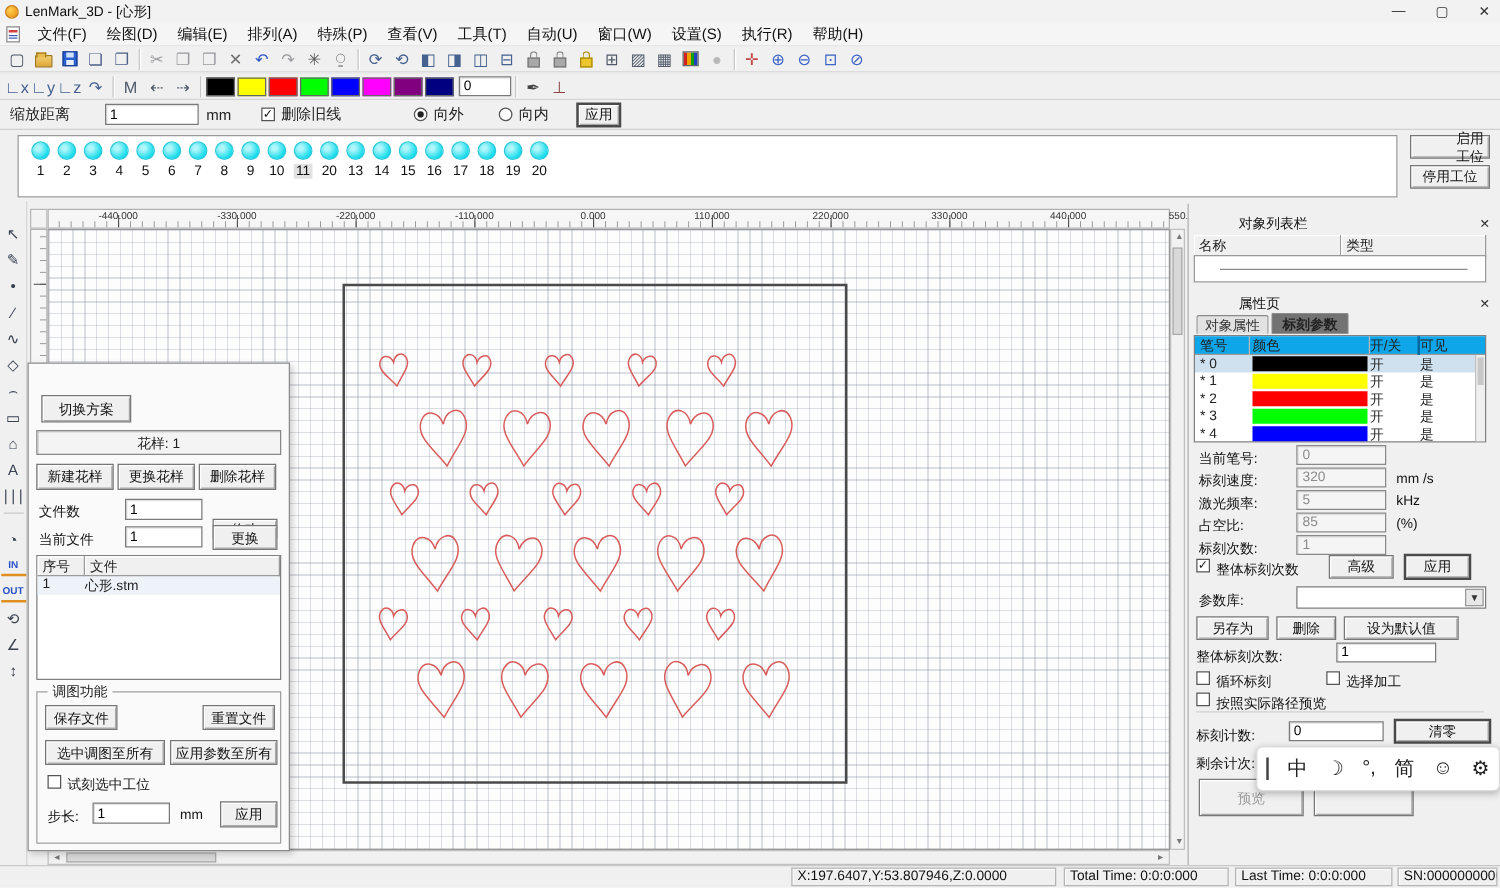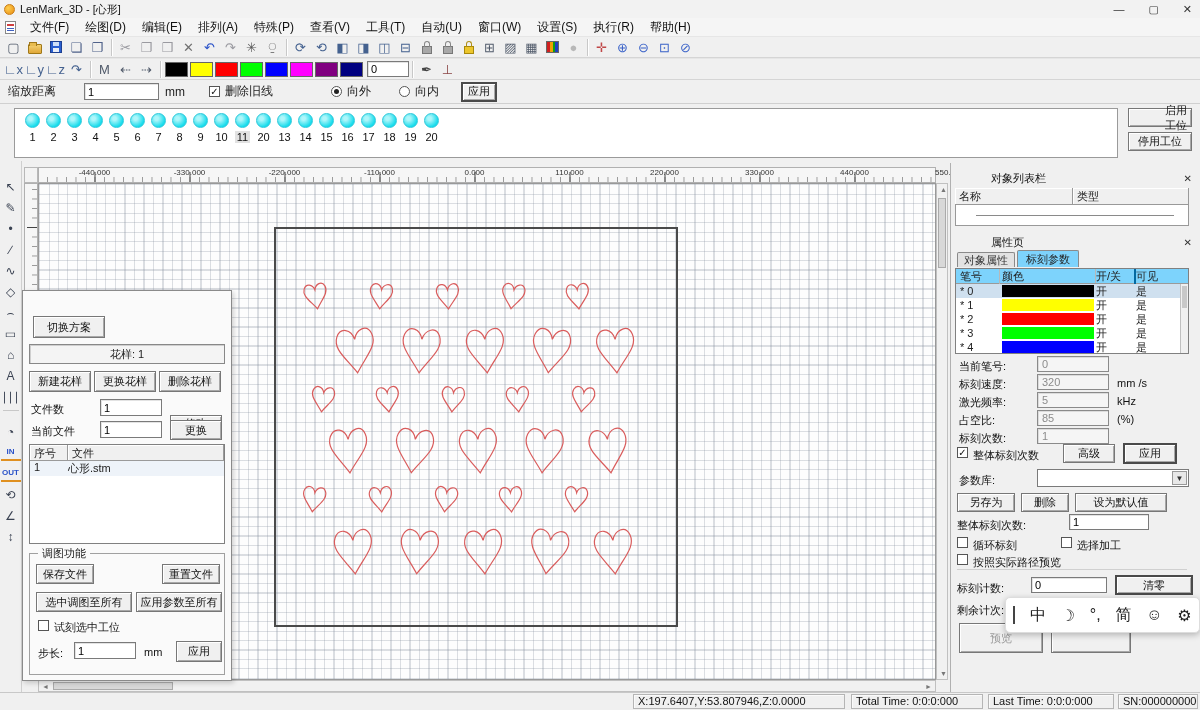--- a/index.html
+++ b/index.html
@@ -94,21 +94,21 @@
   .lrow .c1 { width:38px; padding:0 4px; }
   .groupbox { position:absolute; left:6px; top:262px; width:196px; height:122px; border:1px solid #a0a0a0; }
   .legend { position:absolute; top:-8px; left:8px; background:#fafafa; padding:0 4px; font-size:11px; color:#222; }
   .plabel { position:absolute; font-size:11px; color:#111; }
 
   
   #right-panel { position:absolute; left:950px; top:163px; width:250px; height:529px; background:#f0f0f0; border-left:1px solid #b0b0b0; }
   .caption { position:absolute; left:4px; right:4px; height:15px; font-size:11px; color:#111; display:flex; align-items:center;margin-left:36px; }
   .caption .x { position:absolute; right:4px; font-size:10px; color:#333; }
   .tab { position:absolute; height:17px; font-size:11px; display:flex; align-items:center; justify-content:center; border:1px solid #8a8a8a; border-bottom:none; border-radius:2px 2px 0 0; }
-  .tab.active { background:#7dd3fc; z-index:2; }
+  .tab.active { background:#737373; z-index:2;font-weight:bold; }
   .tab.inactive { background:#e2e2e2; color:#333; top:2px; height:15px; }
   #pen-table { position:absolute; left:4px; top:105px; width:234px; height:86px; background:#fff; border:1px solid #808080; }
   .pen-row { display:flex; height:14px; font-size:11px; align-items:center; }
   .pen-row.selected { background:#cfe0ef; }
   .pc1 { width:44px; padding-left:4px; }
   .pc2 { width:96px; align-self:stretch; padding:1px 2px; }
   .pc2 .bar { width:100%; height:100%; }
   .pc3 { width:40px; } .pc4 { width:36px; }
   .pen-scroll { position:absolute; right:0; top:15px; bottom:0; width:8px; background:#f0f0f0; border-left:1px solid #c0c0c0; }
   .pen-scroll::before { content:''; position:absolute; left:1px; top:2px; width:5px; height:22px; background:#c8c8c8; }
@@ -470,21 +470,21 @@
   </div>
 
   <div class="caption" style="top:72px;">
     <span>属性页</span>
     <span class="x">✕</span>
   </div>
   <div class="tab inactive" style="left:6px; top:89px; width:58px;">对象属性</div>
   <div class="tab active" style="left:66px; top:87px; width:62px;">标刻参数</div>
 
   <div id="pen-table">
-    <div class="pen-row" style="height:15px; background:#7dd3fc; border-bottom:1px solid #9a9a9a; font-size:11px;">
+    <div class="pen-row" style="height:15px; background:#0ea5e9; border-bottom:1px solid #9a9a9a; font-size:11px;">
       <div class="pc1" style="border-right:1px solid #b8b8b8;">笔号</div>
       <div class="pc2" style="border-right:1px solid #b8b8b8; display:flex; align-items:center;">颜色</div>
       <div class="pc3" style="border-right:2px solid #0369a1;">开/关</div>
       <div class="pc4">可见</div>
     </div>
     <div id="pen-rows">
         <div class="pen-row selected">
           <div class="pc1">*  0</div>
           <div class="pc2">
             <div class="bar" style="background: rgb(0, 0, 0);"></div>

